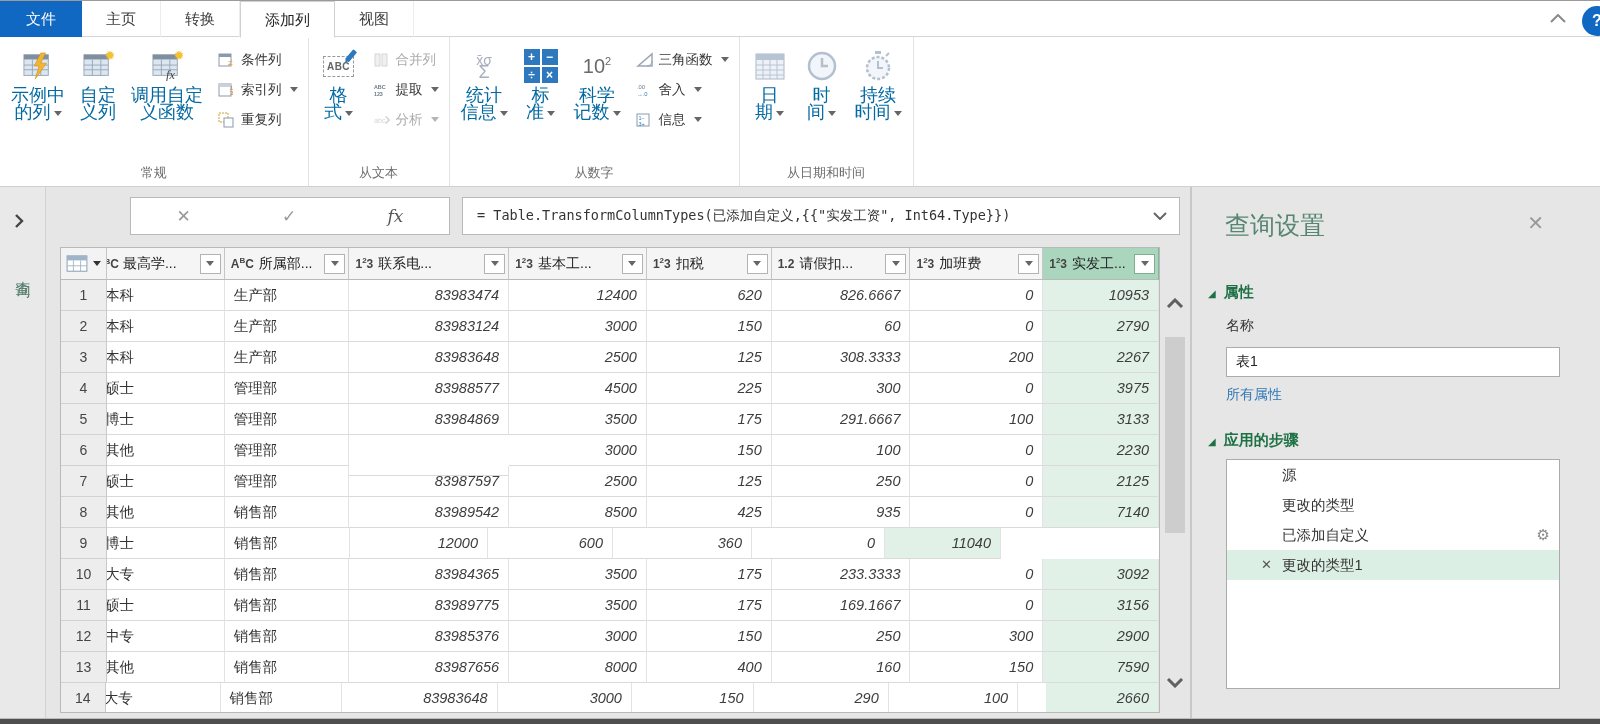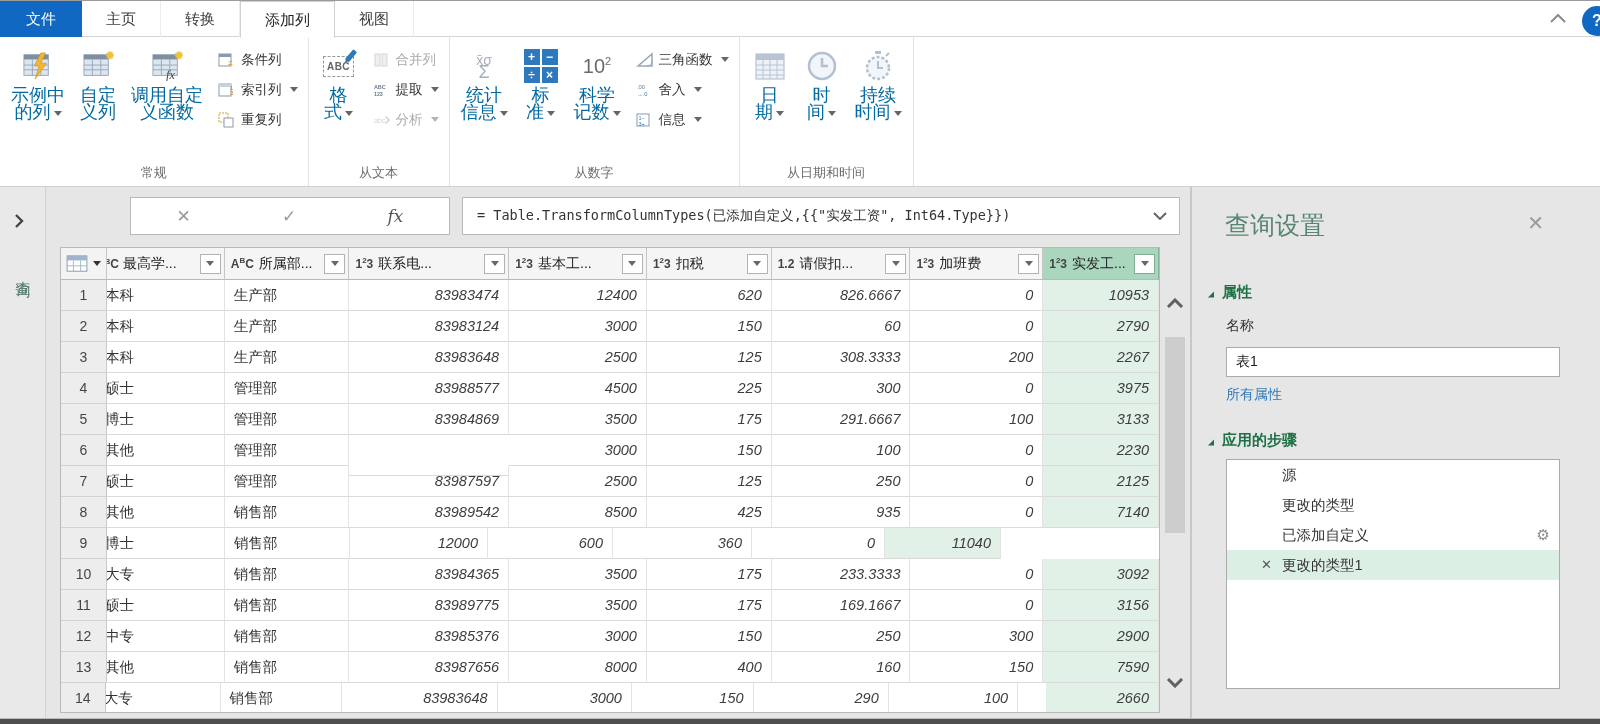--- a/index.html
+++ b/index.html
@@ -76,21 +76,21 @@
   #vscroll { position:absolute; left:1162px; top:104px; width:26px; height:404px; }
   #vscroll .sarrow { position:absolute; left:0; width:26px; height:24px; display:flex; align-items:center; justify-content:center; }
   #vscroll .thumb { position:absolute; left:3px; top:46px; width:20px; height:196px; background:#cdcdcd; }
 
   #vdivider { position:absolute; left:1190px; top:0; width:2px; height:532px; background:#c8c8c8; }
 
   
   #panel { position:absolute; left:1193px; top:0; width:407px; height:532px; background:#e6e6e6; }
   #panel .ptitle { position:absolute; left:32px; top:22px; font-size:25px; color:#568672; }
   #panel .pclose { position:absolute; right:56px; top:24px; font-size:20px; color:#9a9a9a; }
-  .sechead { position:absolute; left:15px; font-size:15px; font-weight:bold; color:#1e7145;font-family:Liberation Mono, monospace; }
+  .sechead { position:absolute; left:15px; font-size:15px; font-weight:bold; color:#1e7145; }
   .sechead .tri { font-size:10px; margin-right:8px; }
   #panel .nlabel { position:absolute; left:33px; top:130px; font-size:14px; color:#333; }
   #panel #nameinput { position:absolute; left:33px; top:160px; width:334px; height:30px; background:#fff; border:1px solid #ababab; font-size:14px; color:#222; padding-left:9px; font-family:inherit; }
   #panel .alink { position:absolute; left:33px; top:199px; font-size:14px; color:#3279b7; }
   #stepsbox { position:absolute; left:33px; top:272px; width:334px; height:230px; background:#fff; border:1px solid #ababab; overflow:hidden; }
   .step { position:relative; height:30px; line-height:30px; padding-left:55px; font-size:14.5px; color:#333; }
   .step.selected { background:#dcefe4; }
   .step .delx { position:absolute; left:34px; top:0; font-size:13px; color:#555; }
   .step .gear { position:absolute; right:9px; top:0; font-size:15px; color:#8a8a8a; }
 

